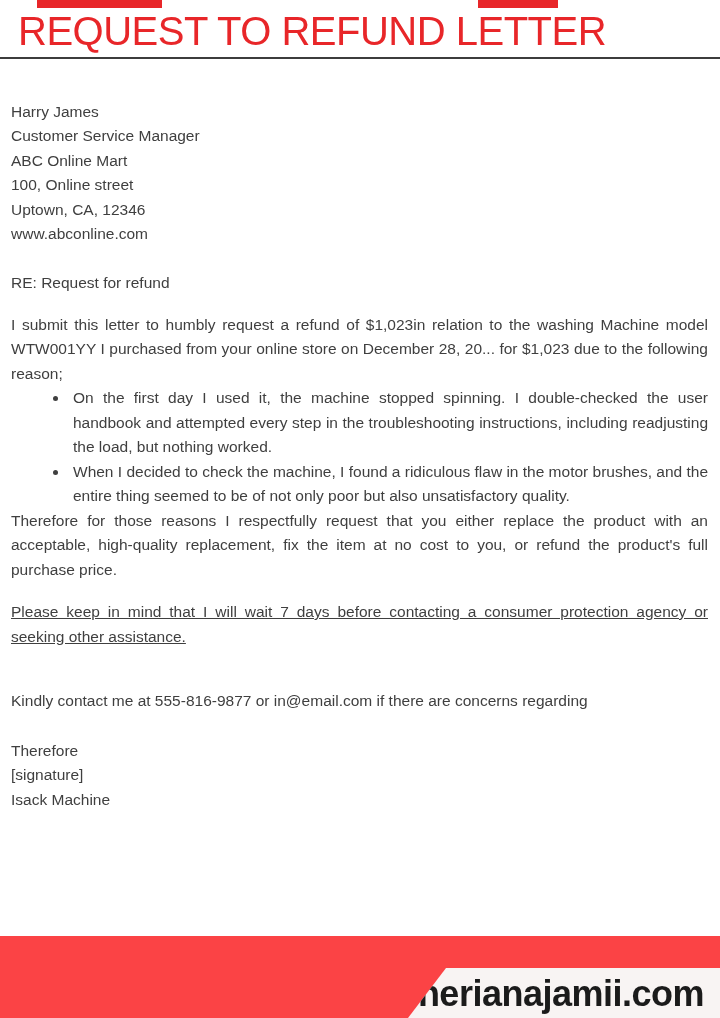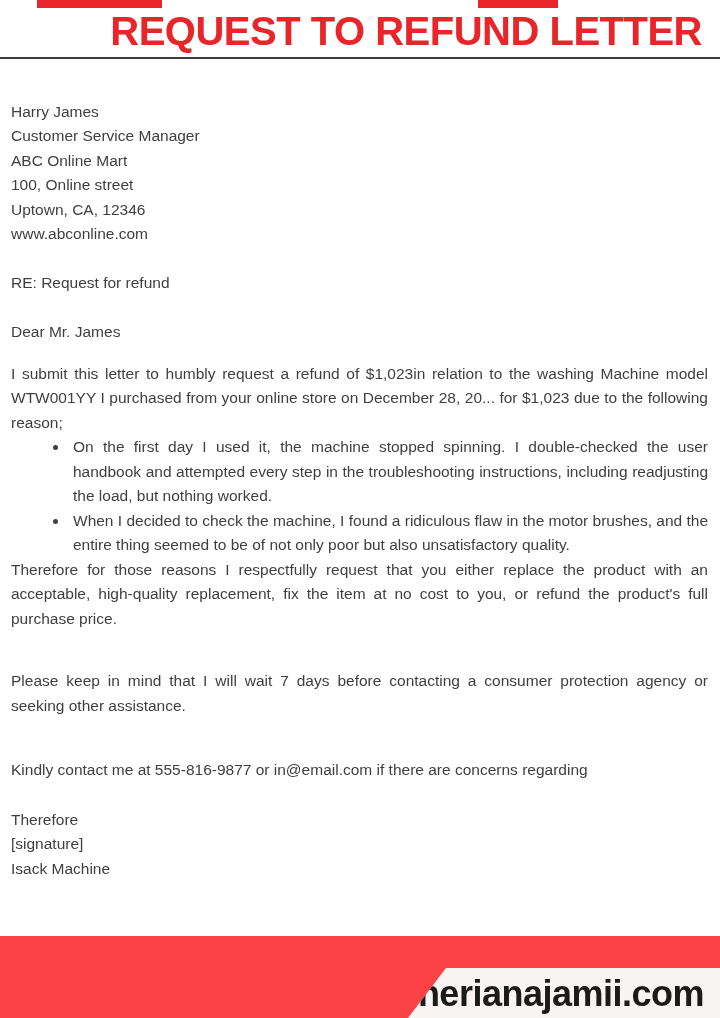--- a/index.html
+++ b/index.html
@@ -11,24 +11,24 @@
     font-family:"Liberation Sans","DejaVu Sans",sans-serif;
     color:#3f3f3f;
   }
   
   .top-frag{position:absolute;top:0;height:8px;background:#e82629;}
   .top-frag.f1{left:37px;width:125px;}
   .top-frag.f2{left:478px;width:80px;}
 
   .title{
     margin:9px 18px 0;
-    text-align:right;
+    text-align:left;
     font-size:40px;
     line-height:44px;
-    font-weight:700;
+    font-weight:400;
     letter-spacing:-0.5px;
     color:#e82629;
     white-space:nowrap;
   }
   .divider{
     margin-top:4px;
     border-top:2px solid #3c3c3c;
     width:720px;
   }
 
@@ -43,21 +43,21 @@
   .para{text-align:justify;margin:0;}
   .p-intro{margin-top:17px;}
   .bullets{
     margin:0;
     padding-left:44px;
     text-align:justify;
   }
   .bullets li{padding-left:4px;margin-left:14px;}
   .p-therefore{margin-top:0;}
   .p-attach{margin-top:23px;}
-  .p-wait{margin-top:38px;}
+  .p-wait{margin-top:18px;text-decoration:underline;}
   .p-contact{margin-top:40px;}
   .closing{margin-top:25px;}
 
   .footer{
     position:absolute;
     left:0;bottom:0;
     width:720px;height:82px;
     background:#fb4345;
   }
   .footer-panel{
@@ -98,21 +98,20 @@
       <span class="line">Harry James</span>
       <span class="line">Customer Service Manager</span>
       <span class="line">ABC Online Mart</span>
       <span class="line">100, Online street</span>
       <span class="line">Uptown, CA, 12346</span>
       <span class="line">www.abconline.com</span>
     </div>
 
     <div class="block mt-1line">RE: Request for refund</div>
 
-    <div class="block mt-1line">Dear Mr. James</div>
 
     <p class="para p-intro">I submit this letter to humbly request a refund of $1,023in relation to the washing Machine model WTW001YY I purchased from your online store on December 28, 20... for $1,023 due to the following reason;</p>
 
     <ul class="bullets">
       <li>On the first day I used it, the machine stopped spinning. I double-checked the user handbook and attempted every step in the troubleshooting instructions, including readjusting the load, but nothing worked.</li>
       <li>When I decided to check the machine, I found a ridiculous flaw in the motor brushes, and the entire thing seemed to be of not only poor but also unsatisfactory quality.</li>
     </ul>
 
     <p class="para p-therefore">Therefore for those reasons I respectfully request that you either replace the product with an acceptable, high-quality replacement, fix the item at no cost to you, or refund the product's full purchase price.</p>
 

